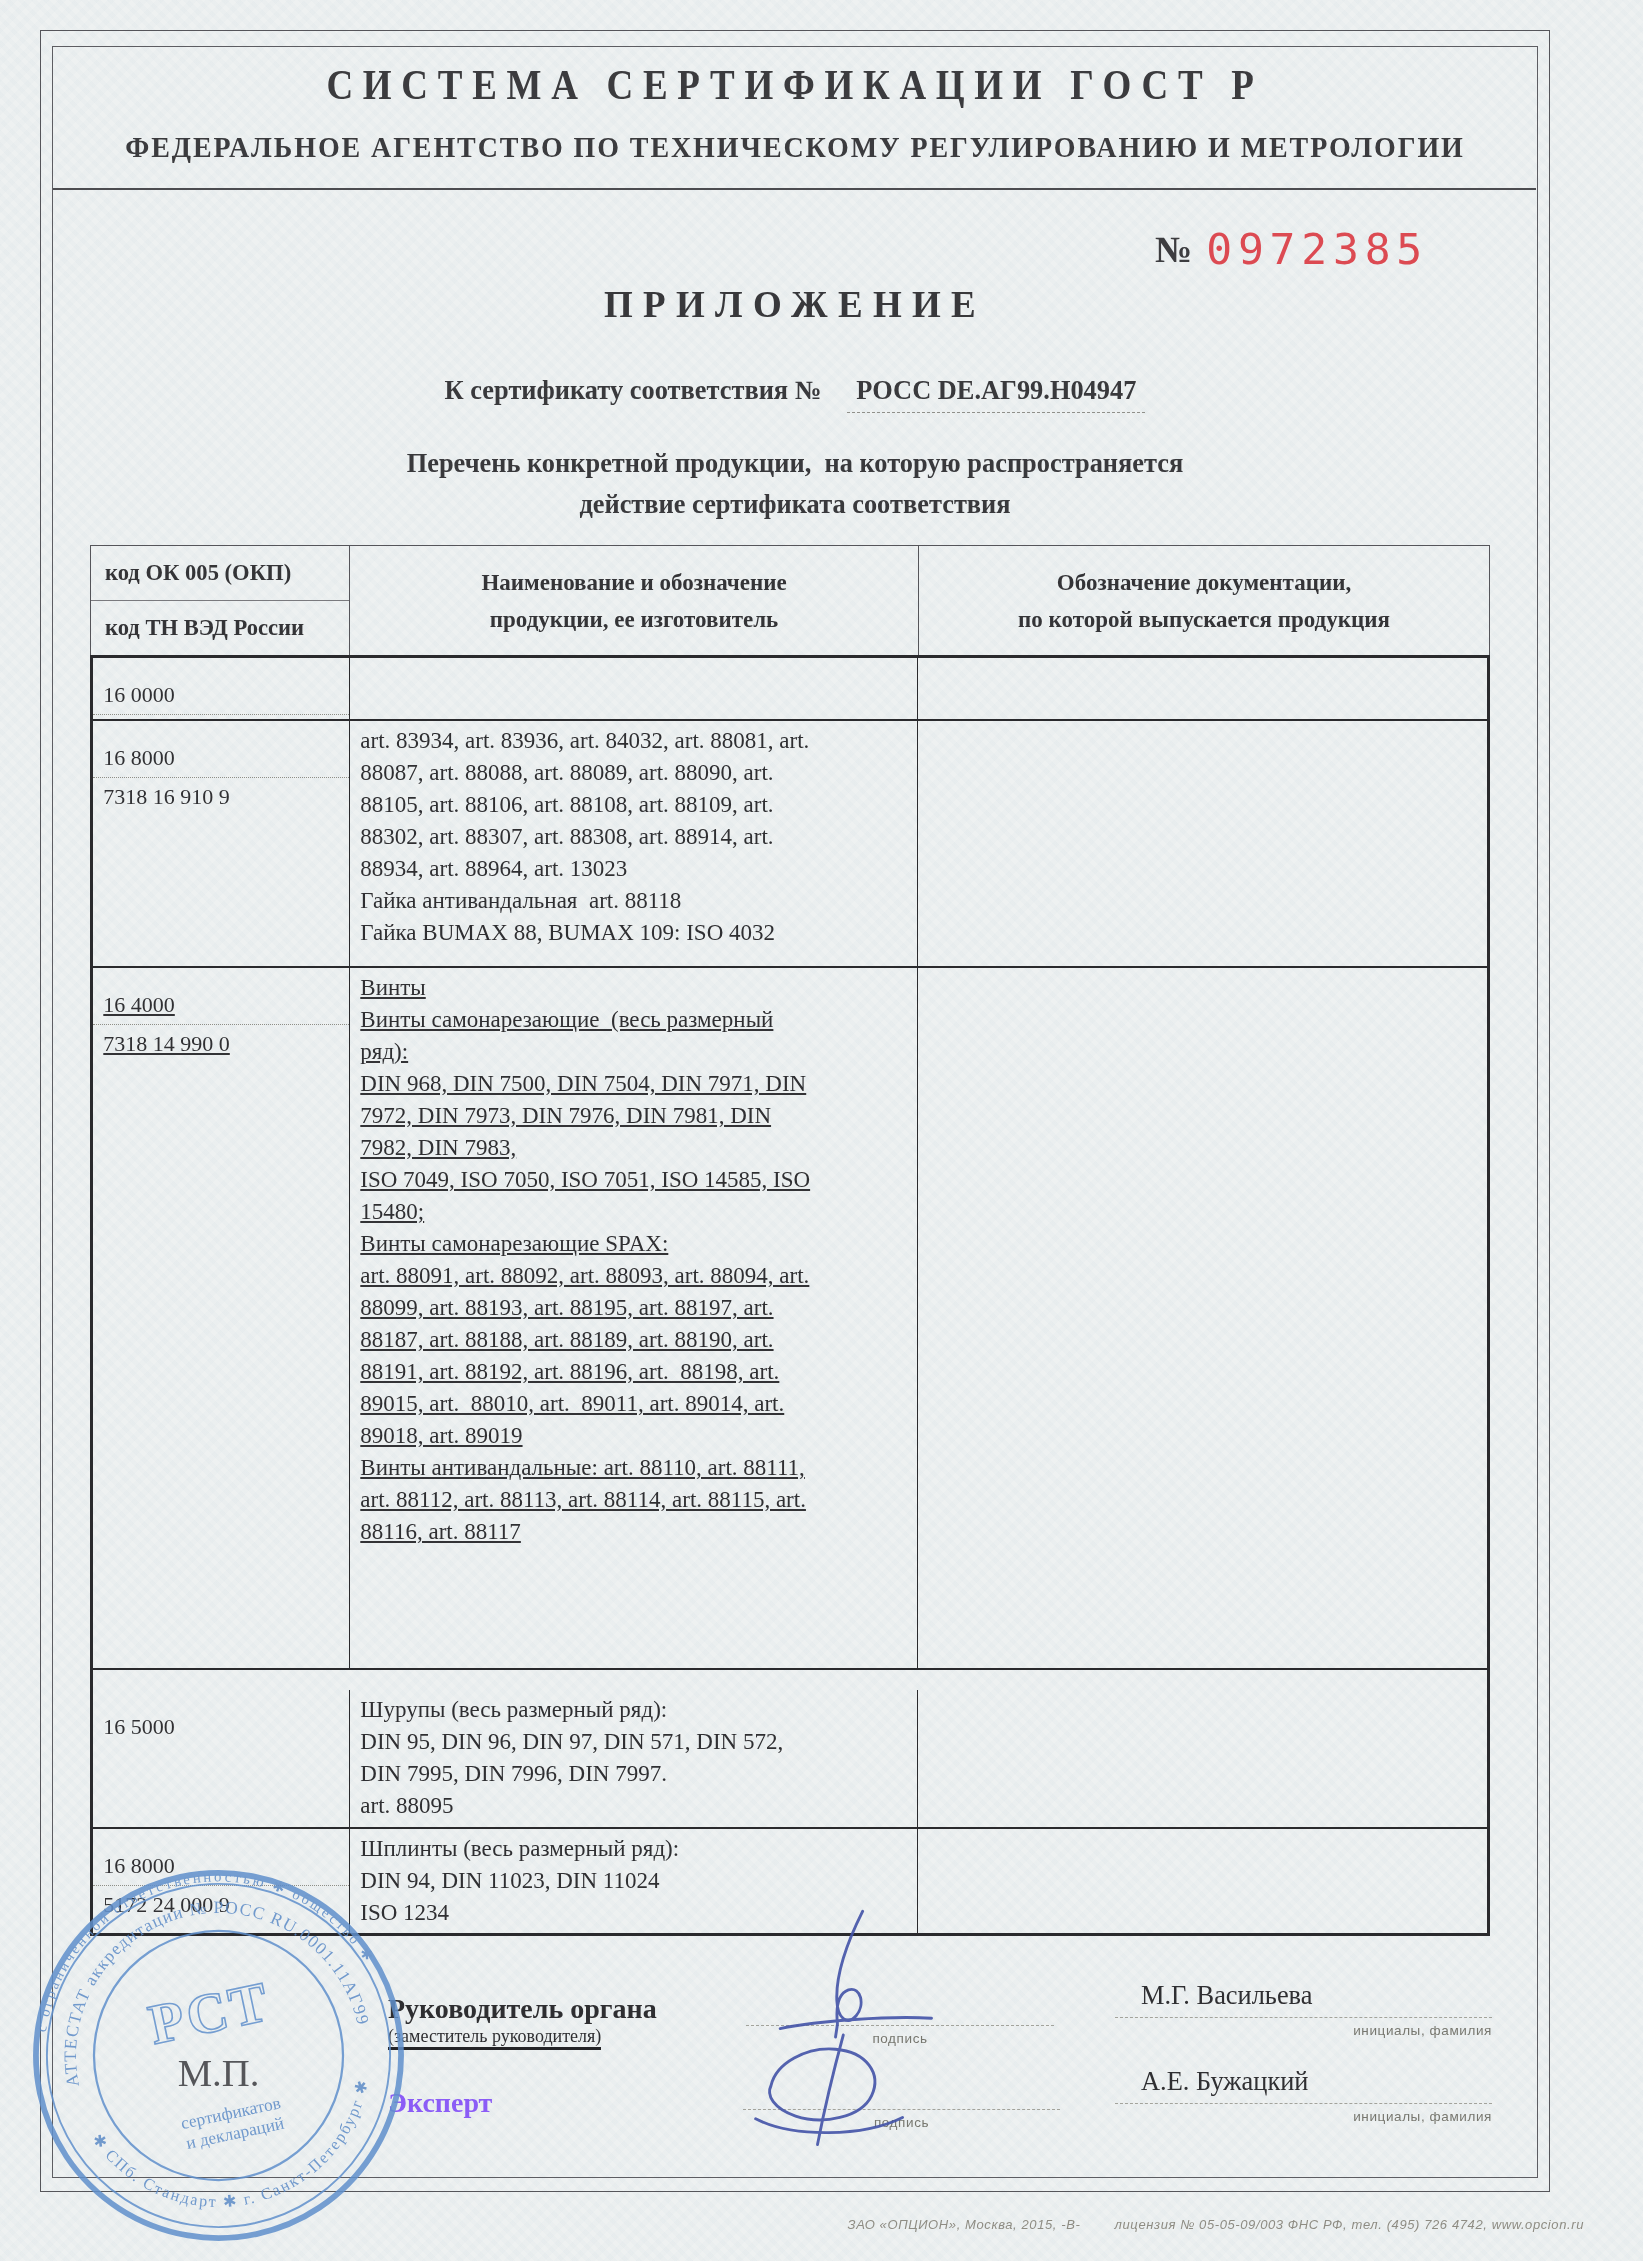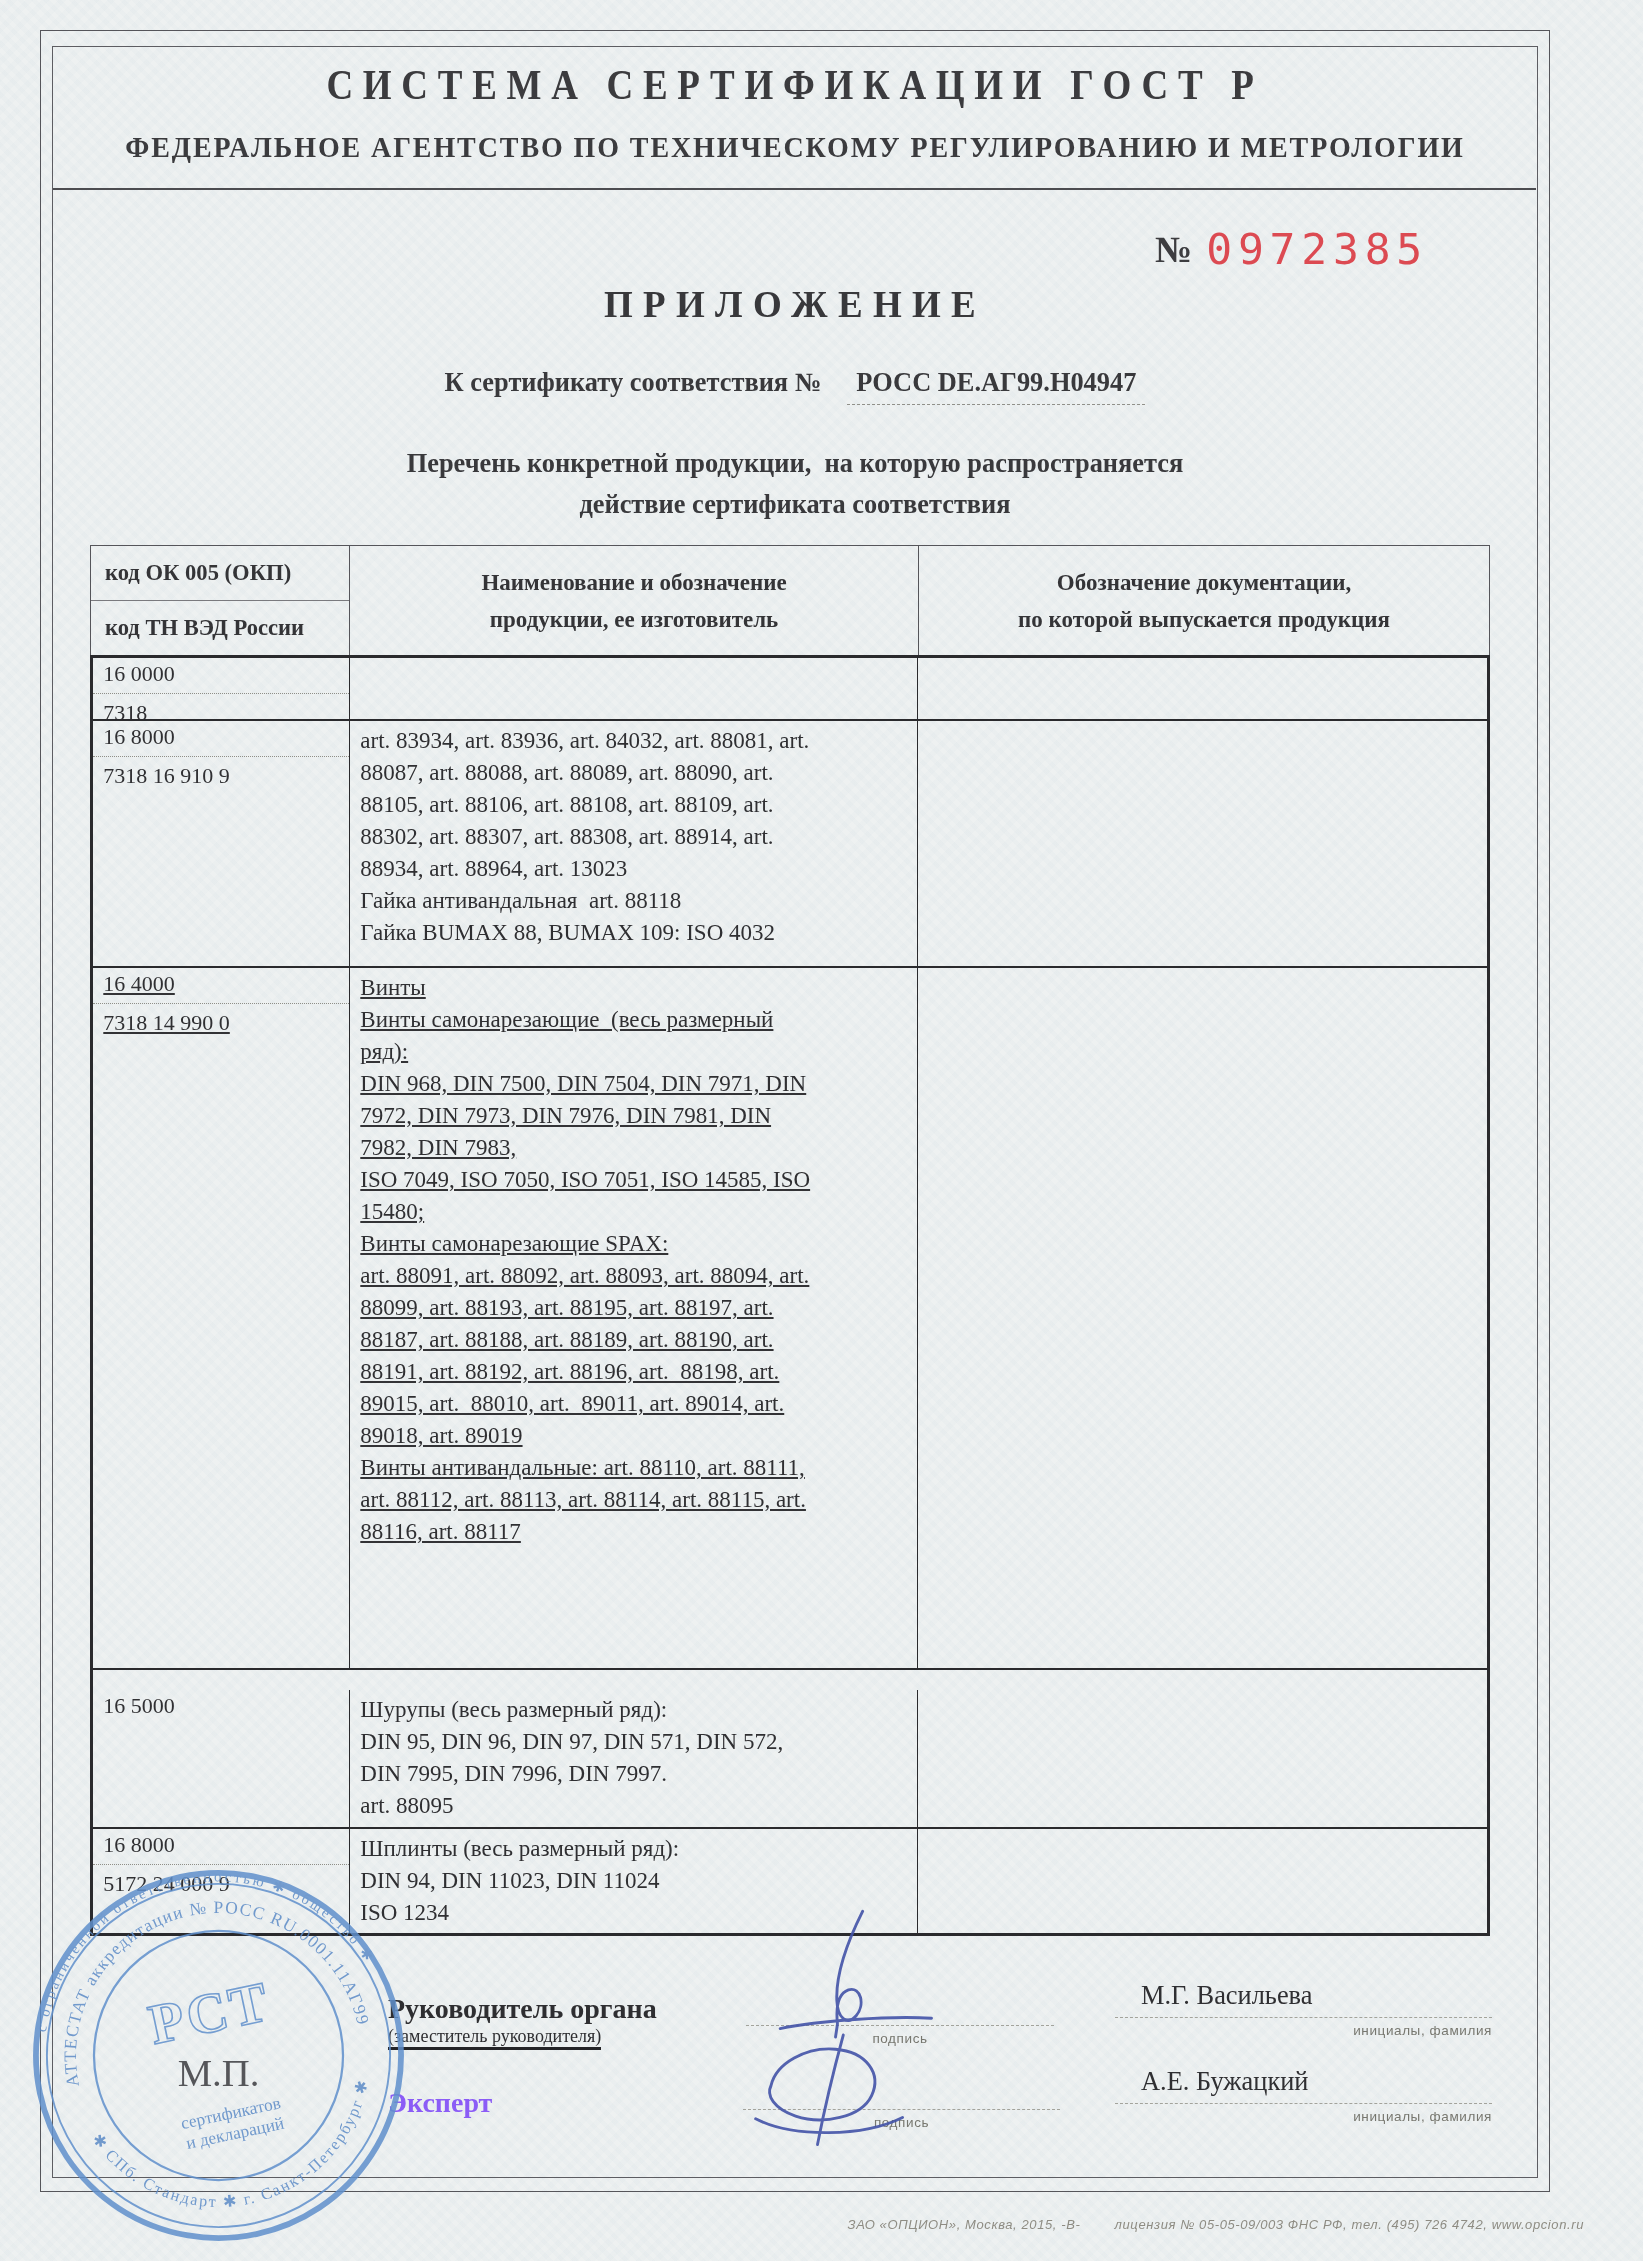--- a/index.html
+++ b/index.html
@@ -36,21 +36,21 @@
   .form-number .no-value{
     font-family:"DejaVu Sans Mono", monospace;
     font-size:43px;line-height:45px;letter-spacing:5.8px;color:#dc4a52;
   }
   .doc-title{
     position:absolute;left:52px;width:1486px;top:282px;text-align:center;
     font-size:37px;font-weight:bold;letter-spacing:10.3px;color:#38383b;
     transform:scaleY(1.05);
   }
   .cert-line{
-    position:absolute;left:52px;width:1486px;top:367px;
+    position:absolute;left:52px;width:1486px;top:375px;
     display:flex;justify-content:center;align-items:baseline;gap:26px;
     font-size:26.4px;font-weight:bold;color:#39393c;
   }
   .cert-line .cert-value{border-bottom:1.9px dashed #90908a;padding:0 9px 6.4px 9px;}
   .list-heading{
     position:absolute;left:52px;width:1486px;top:443px;text-align:center;
     font-size:26.4px;font-weight:bold;line-height:41px;color:#39393c;white-space:pre-wrap;
   }
 
   
@@ -70,21 +70,21 @@
   .trow{
     display:grid;grid-template-columns:257px 568px 1fr;
     border-bottom:2.6px solid #2a2a2d;box-sizing:border-box;overflow:hidden;
   }
   .trow:last-child{border-bottom:none;}
   .trow.r1{height:63px;}
   .trow.r2{height:247px;}
   .trow.r3{height:702px;text-decoration:underline;}
   .trow.r4{height:139px;margin-top:20px;}
   .trow.r5{height:104px;}
-  .cell-code{border-right:1.9px solid #2a2a2d;padding-top:2px;font-size:22px;line-height:28px;color:#303033;}
+  .cell-code{border-right:1.9px solid #2a2a2d;padding-top:23px;font-size:22px;line-height:28px;color:#303033;}
   .code-top{padding:0 0 5.2px 10.3px;border-bottom:1.9px dotted #8f8f88;}
   .code-top.solo{border-bottom:none;}
   .code-bot{padding:5.2px 0 0 10.3px;}
   .cell-product{
     border-right:1.9px solid #2a2a2d;padding:3.9px 3.9px 0 10.3px;
     font-size:23px;line-height:32px;color:#2f2f32;white-space:pre-wrap;
   }
   .cell-docs{}
 
   

